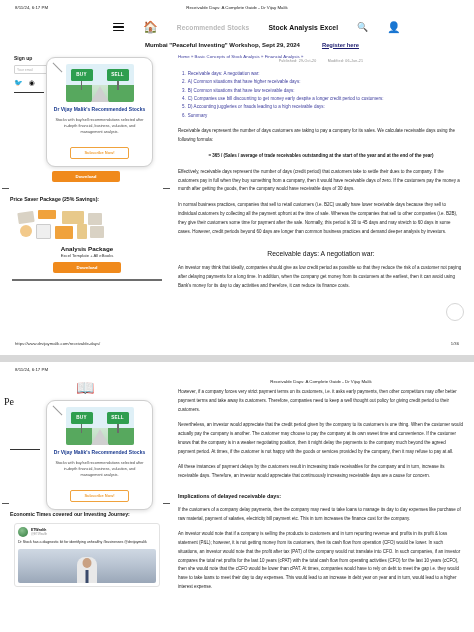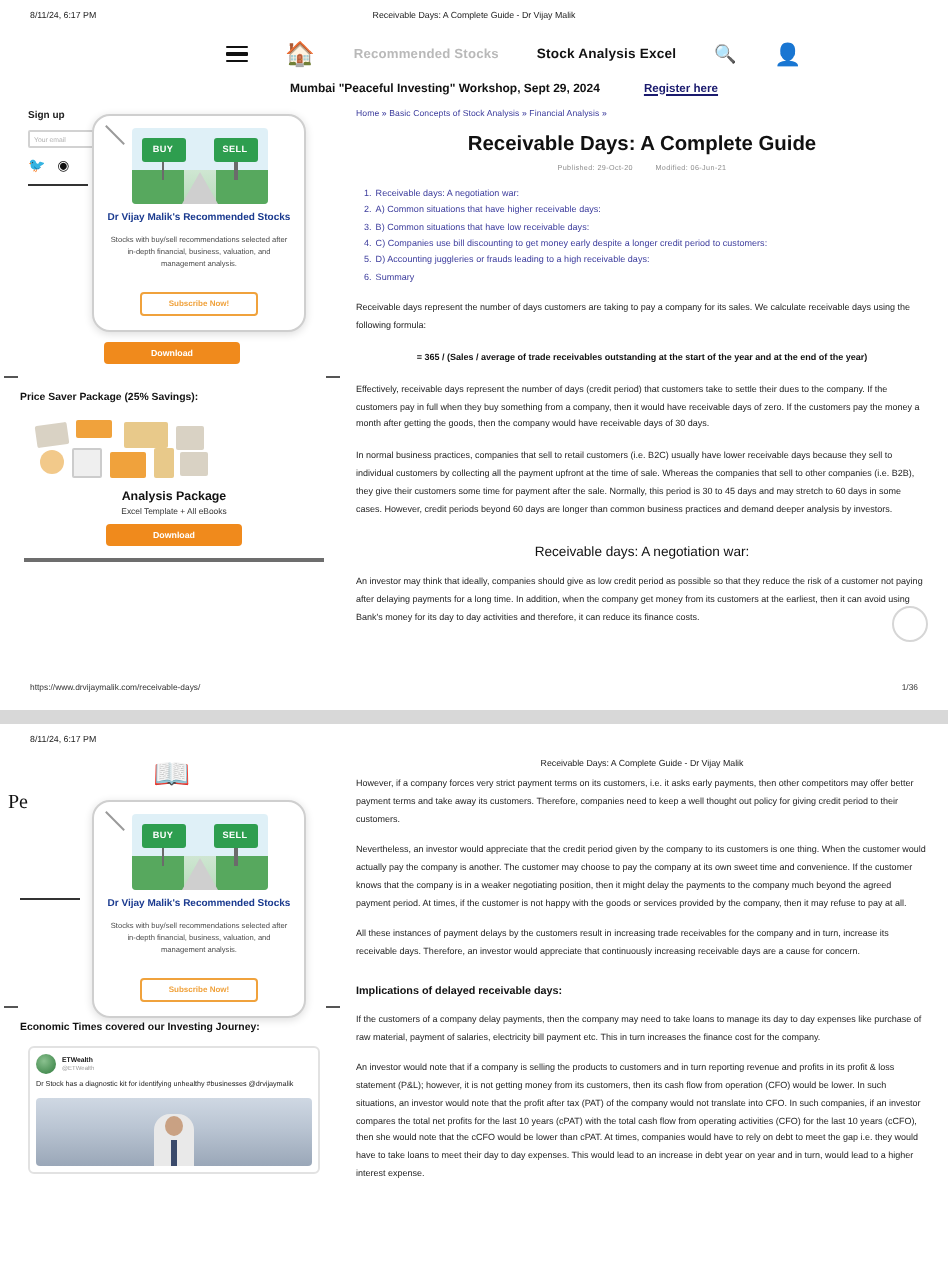--- a/index.html
+++ b/index.html
@@ -322,21 +322,20 @@
         </div>
         <div class="pkg-name">Analysis Package</div>
         <div class="pkg-sub">Excel Template + All eBooks</div>
         <span class="btn-dl">Download</span>
         <div class="thick-rule"></div>
       </div>
     </div>
 
     <div class="col-right">
       <div class="breadcrumb">Home » Basic Concepts of Stock Analysis » Financial Analysis »</div>
-      <h1 class="art-title">Receivable Days: A Complete Guide</h1>
       <div class="art-meta">
         <span>Published: 29-Oct-20</span>
         <span>Modified: 06-Jun-21</span>
       </div>
 
       <ul class="toc">
         <li><span class="tnum">1.</span><span>Receivable days: A negotiation war:</span></li>
         <li><span class="tnum">2.</span><span>A) Common situations that have higher receivable days:</span></li>
         <li><span class="tnum">3.</span><span>B) Common situations that have low receivable days:</span></li>
         <li><span class="tnum">4.</span><span>C) Companies use bill discounting to get money early despite a longer credit period to customers:</span></li>

